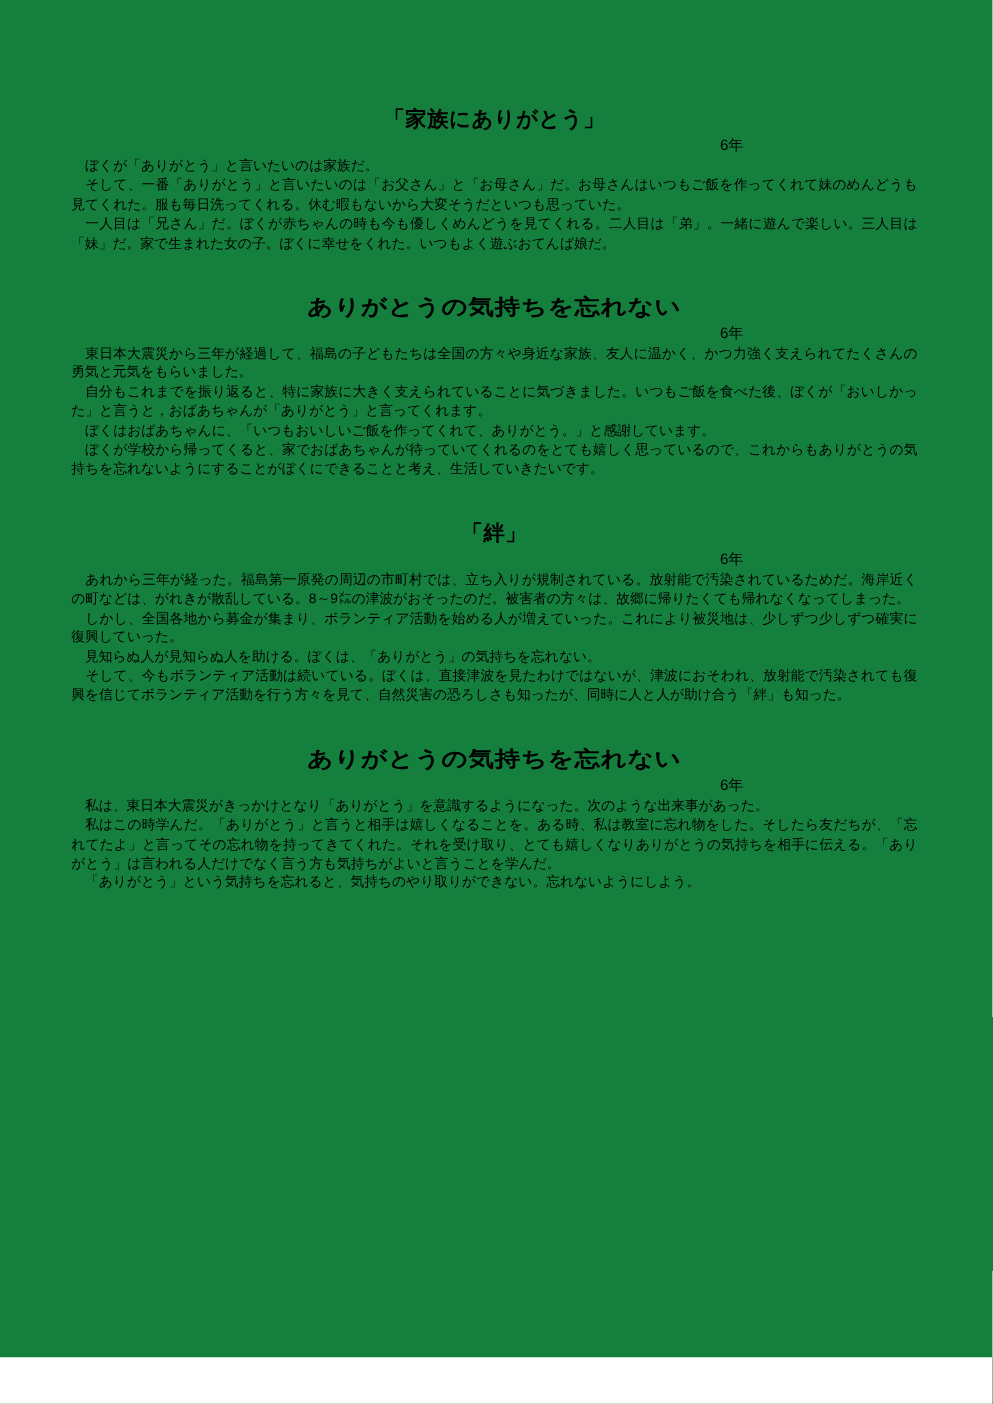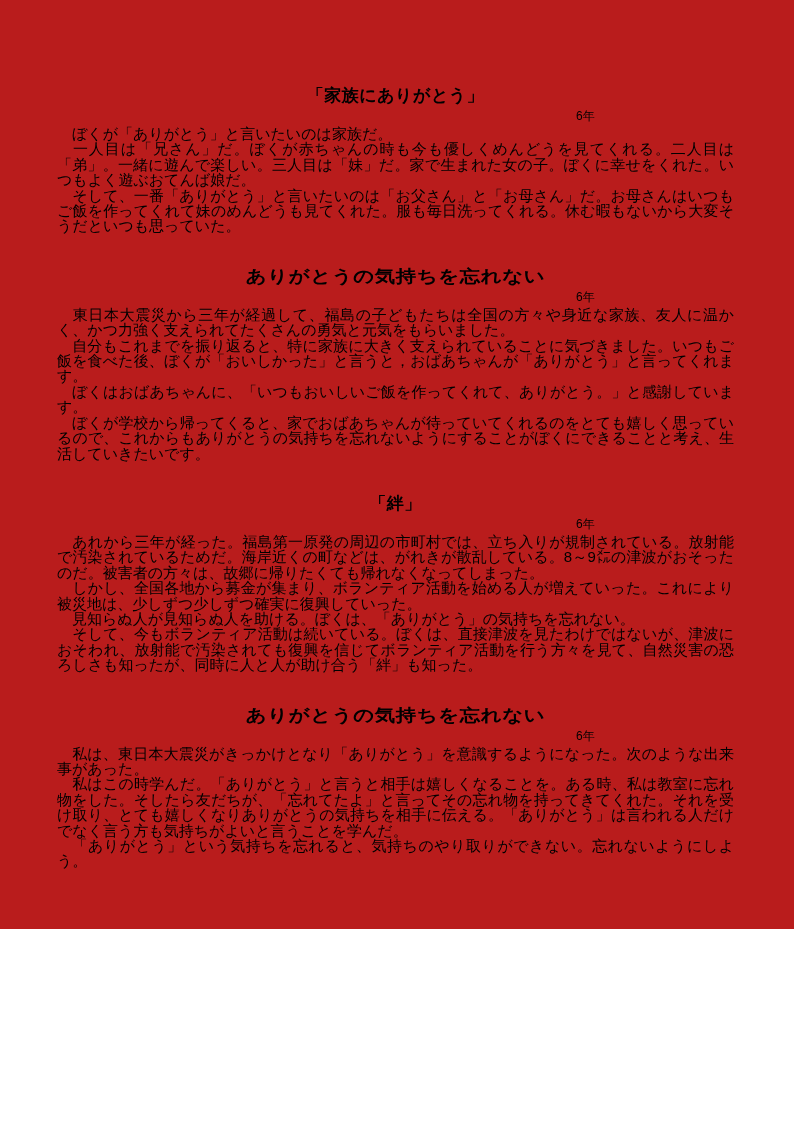--- a/index.html
+++ b/index.html
@@ -1,21 +1,21 @@
 <!DOCTYPE html>
 <html lang="ja"><head>
 <meta charset="utf-8">
 <style>
   html, body { margin: 0; padding: 0; background: #ffffff; }
   .page {
     position: relative;
     width: 794px;
-    height: 929px;
+    height: 1086px;
     box-sizing: border-box;
-    background: #b91c1c;
+    background: #15803d;
     color: #000000;
     padding: 86px 60px 0 57px;
     font-family: "Liberation Sans", "DejaVu Sans", sans-serif;
     overflow: hidden;
   }
   .essay { margin: 0 0 33px 0; }
   .essay-title {
     margin: 0;
     font-size: 17px;
     font-weight: 700;
@@ -28,40 +28,40 @@
     transform-origin: 50% 50%;
   }
   .essay-author {
     font-size: 12px;
     line-height: 20px;
     padding-left: 519px;
     white-space: nowrap;
   }
   .essay-body p {
     margin: 0;
-    font-size: 15px;
+    font-size: 11px;
     line-height: 15.4px;
     text-align: justify;
     text-justify: inter-ideograph;
     word-break: normal;
     overflow-wrap: break-word;
   }
 </style>
 </head>
 <body>
 
 <div class="page">
 
   <section class="essay">
     <h1 class="essay-title">「家族にありがとう」</h1>
     <div class="essay-author">6年</div>
     <div class="essay-body">
       <p>　ぼくが「ありがとう」と言いたいのは家族だ。</p>
+      <p>　そして、一番「ありがとう」と言いたいのは「お父さん」と「お母さん」だ。お母さんはいつもご飯を作ってくれて妹のめんどうも見てくれた。服も毎日洗ってくれる。休む暇もないから大変そうだといつも思っていた。</p>
       <p>　一人目は「兄さん」だ。ぼくが赤ちゃんの時も今も優しくめんどうを見てくれる。二人目は「弟」。一緒に遊んで楽しい。三人目は「妹」だ。家で生まれた女の子。ぼくに幸せをくれた。いつもよく遊ぶおてんば娘だ。</p>
-      <p>　そして、一番「ありがとう」と言いたいのは「お父さん」と「お母さん」だ。お母さんはいつもご飯を作ってくれて妹のめんどうも見てくれた。服も毎日洗ってくれる。休む暇もないから大変そうだといつも思っていた。</p>
     </div>
   </section>
 
   <section class="essay">
     <h1 class="essay-title stretched">ありがとうの気持ちを忘れない</h1>
     <div class="essay-author">6年</div>
     <div class="essay-body">
       <p>　東日本大震災から三年が経過して、福島の子どもたちは全国の方々や身近な家族、友人に温かく、かつ力強く支えられてたくさんの勇気と元気をもらいました。</p>
       <p>　自分もこれまでを振り返ると、特に家族に大きく支えられていることに気づきました。いつもご飯を食べた後、ぼくが「おいしかった」と言うと，おばあちゃんが「ありがとう」と言ってくれます。</p>
       <p>　ぼくはおばあちゃんに、「いつもおいしいご飯を作ってくれて、ありがとう。」と感謝しています。</p>

